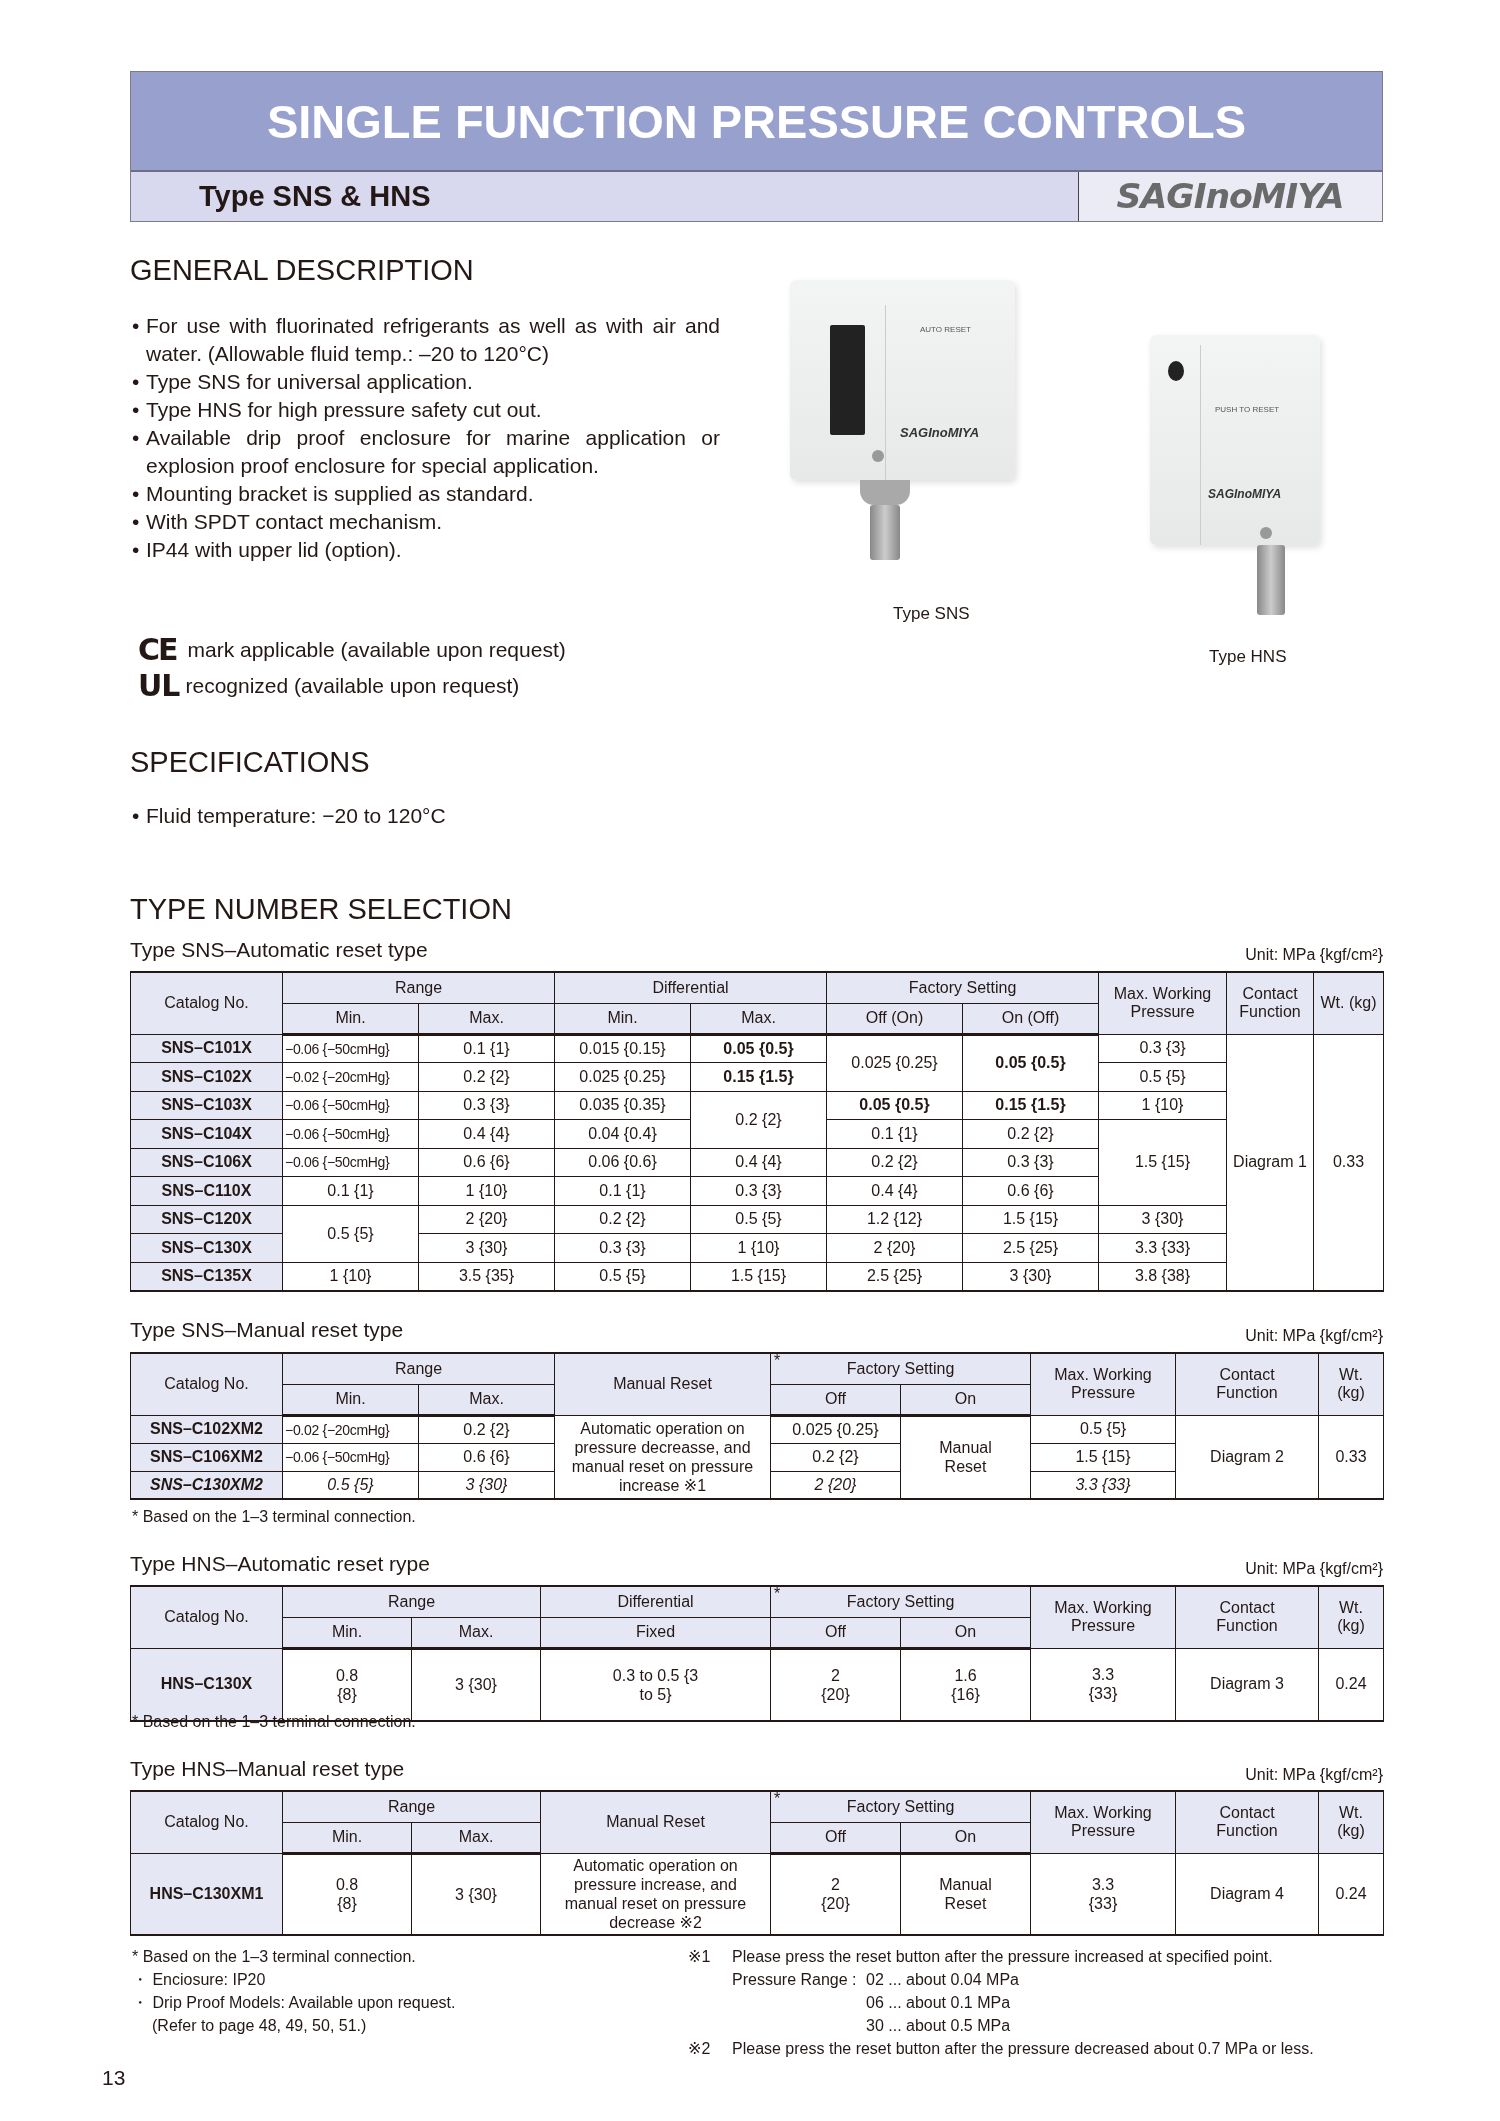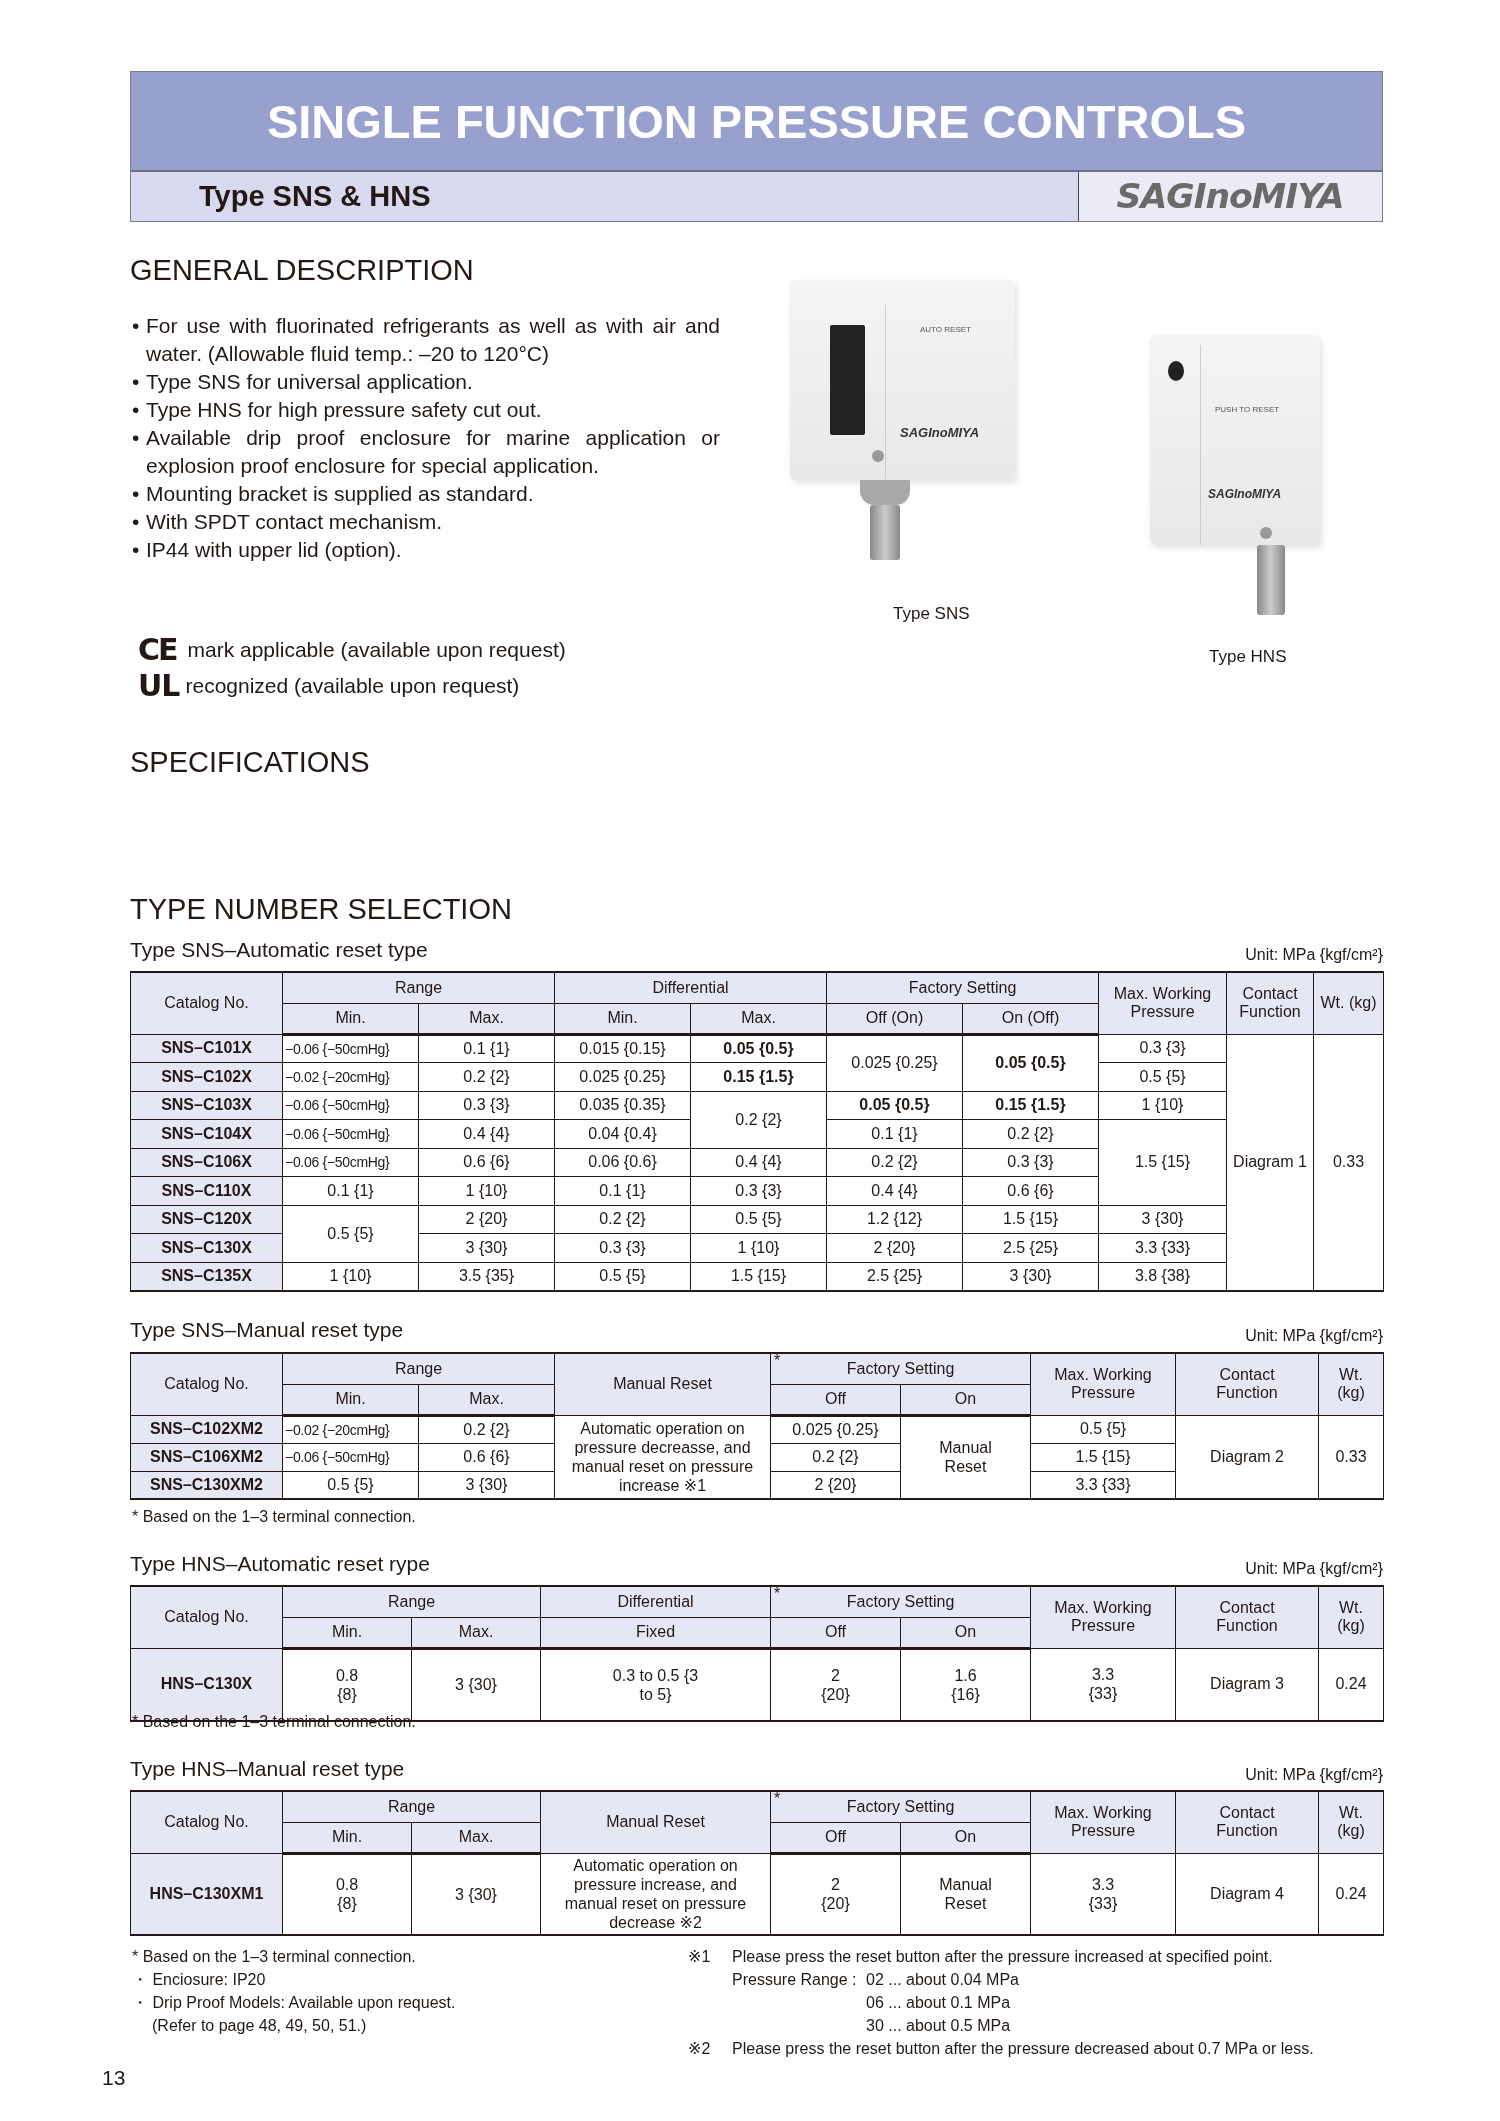--- a/index.html
+++ b/index.html
@@ -104,20 +104,21 @@
     <div class="abs" style="left:65px; top:70px; font-size:8px; color:#555;">PUSH TO RESET</div>
     <div class="abs" style="left:58px; top:152px; font-size:12px; font-weight:bold; font-style:italic; color:#333;">SAGInoMIYA</div>
     <div class="abs" style="left:110px; top:192px; width:12px; height:12px; border-radius:50%; background:#999;"></div>
   </div>
   <div class="abs" style="left:117px; top:220px; width:28px; height:70px; background:linear-gradient(90deg,#888,#ccc,#888); border-radius:3px;"></div>
 </div>
 <div class="abs caption" style="left:1209px; top:647px;">Type HNS</div>
 
 <div class="abs h2" style="left:130px; top:746px;">SPECIFICATIONS</div>
 <div class="abs bullets" style="left:132px; top:802px; width:600px;">
+  <div class="b">Fluid temperature: −20 to 120°C</div>
 </div>
 
 <div class="abs h2" style="left:130px; top:893px;">TYPE NUMBER SELECTION</div>
 
 <div class="abs sub-title" style="left:130px; top:938px;">Type SNS–Automatic reset type</div>
 <div class="abs unit" style="left:1100px; top:946px; width:283px;">Unit: MPa {kgf/cm²}</div>
 
 <table class="t" style="left:130px; top:971px; width:1253px;">
   <colgroup>
     <col style="width:152px">
@@ -289,21 +290,21 @@
     <td rowspan="3">Diagram 2</td>
     <td rowspan="3">0.33</td>
   </tr>
   <tr style="height:28px;">
     <td class="cat">SNS–C106XM2</td>
     <td class="small">−0.06 {−50cmHg}</td>
     <td>0.6 {6}</td>
     <td>0.2 {2}</td>
     <td>1.5 {15}</td>
   </tr>
-  <tr style="height:28px;">
+  <tr style="height:28px;font-style:italic;">
     <td class="cat">SNS–C130XM2</td>
     <td>0.5 {5}</td>
     <td>3 {30}</td>
     <td>2 {20}</td>
     <td>3.3 {33}</td>
   </tr>
 </tbody>
   </table>
 <div class="abs note" style="left:132px; top:1508px;">* Based on the 1–3 terminal connection.</div>
 

